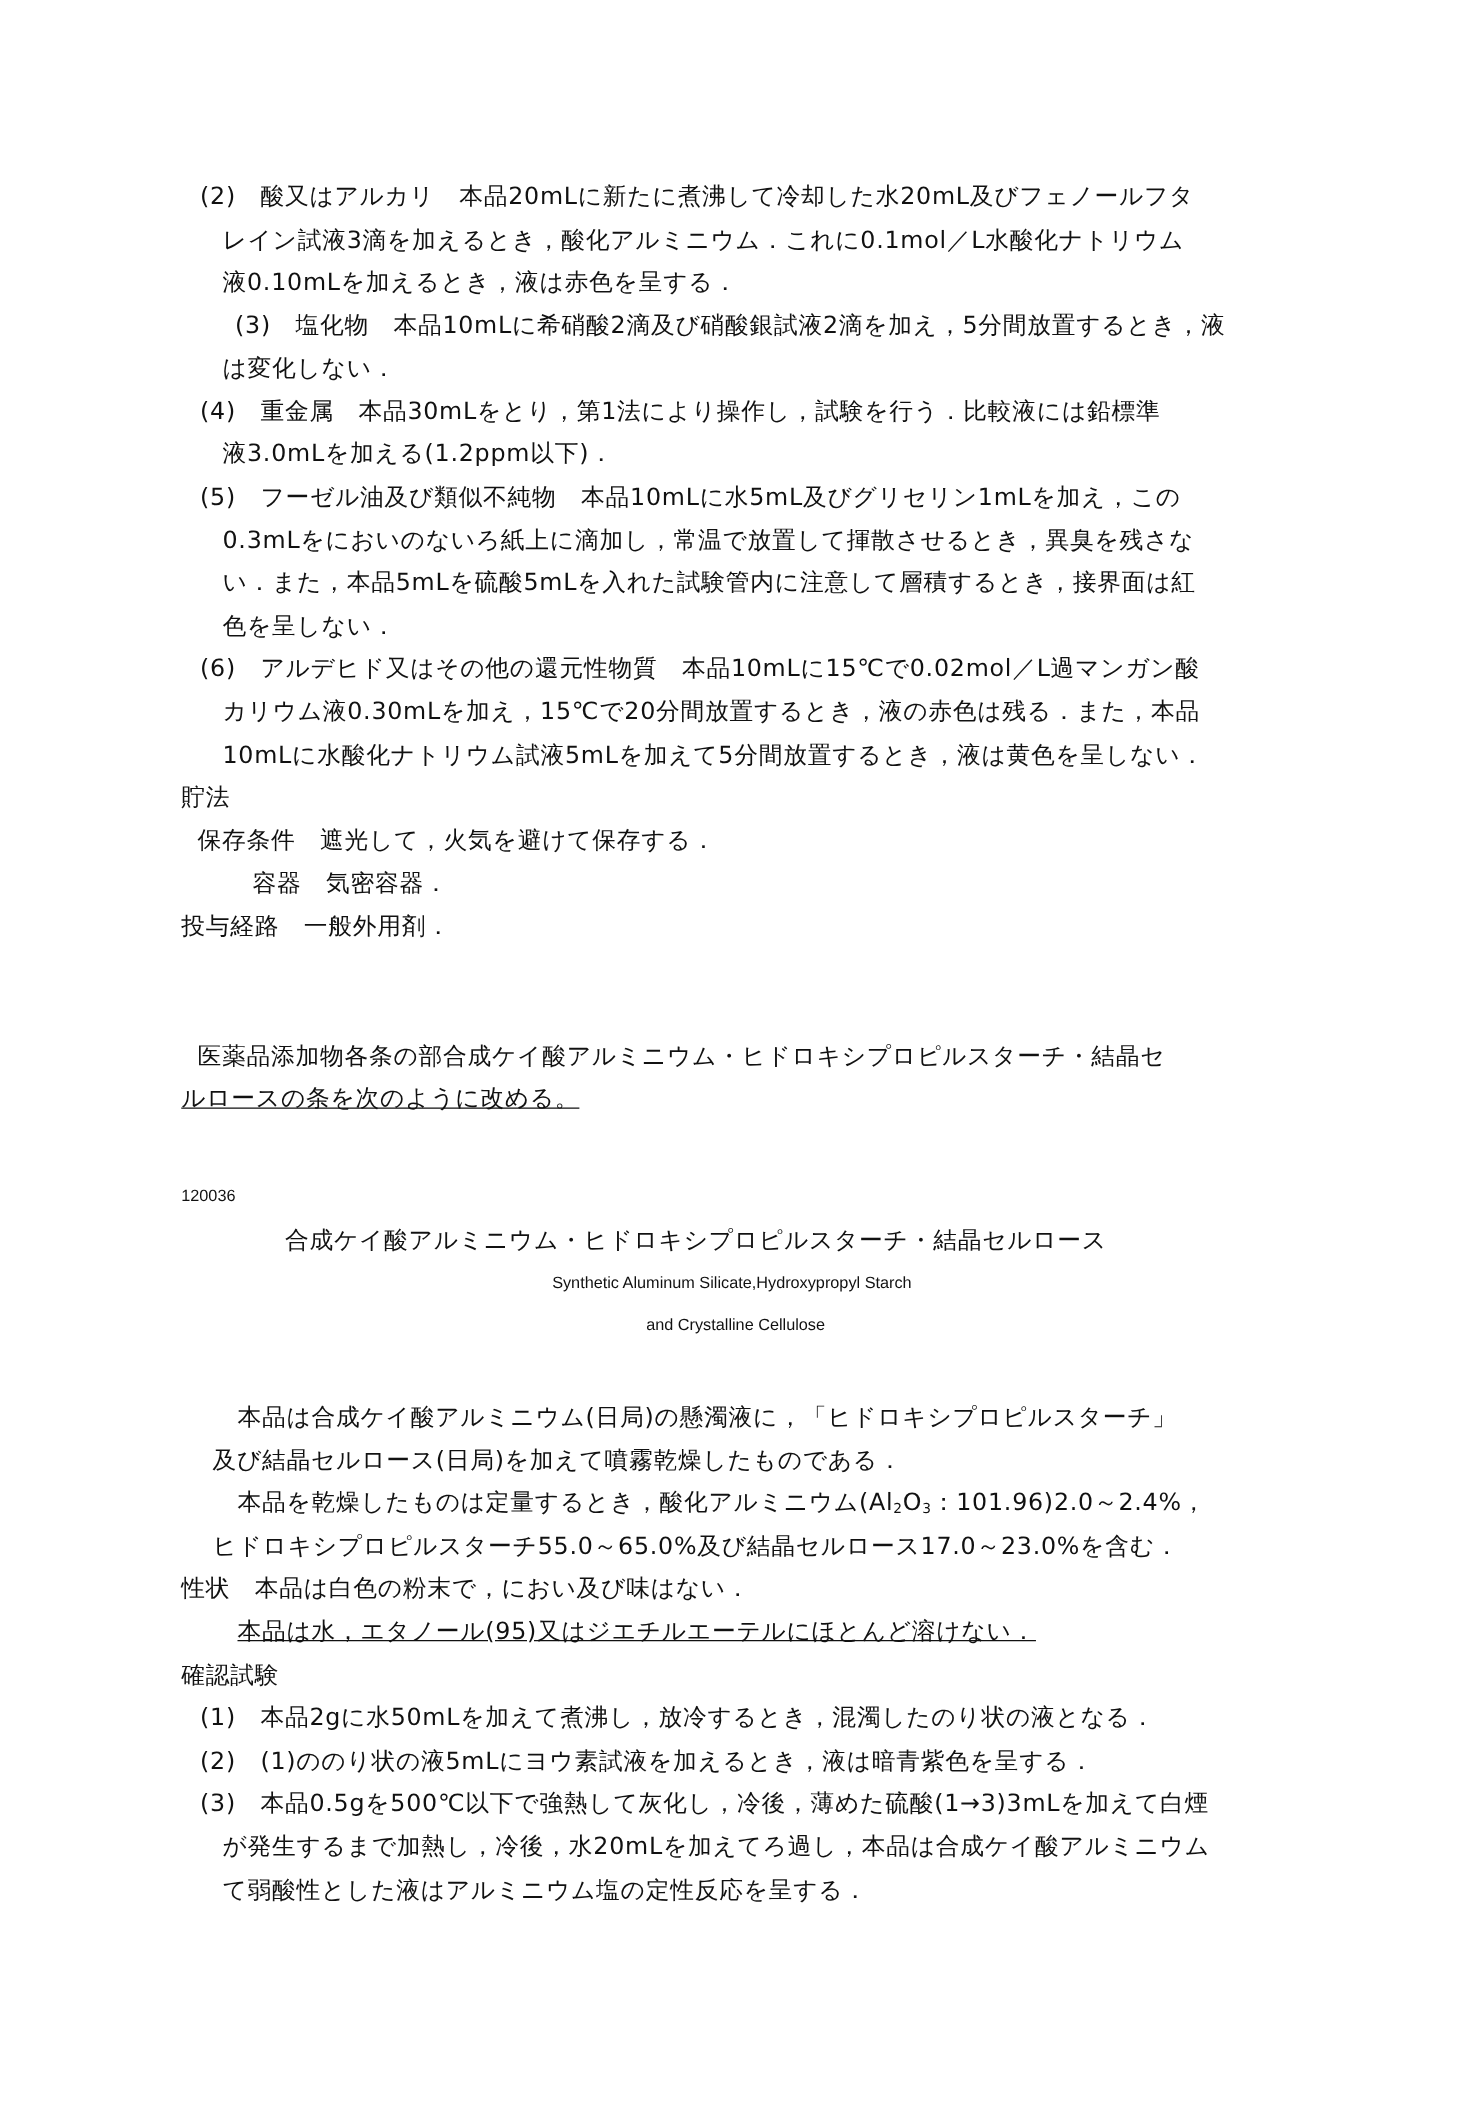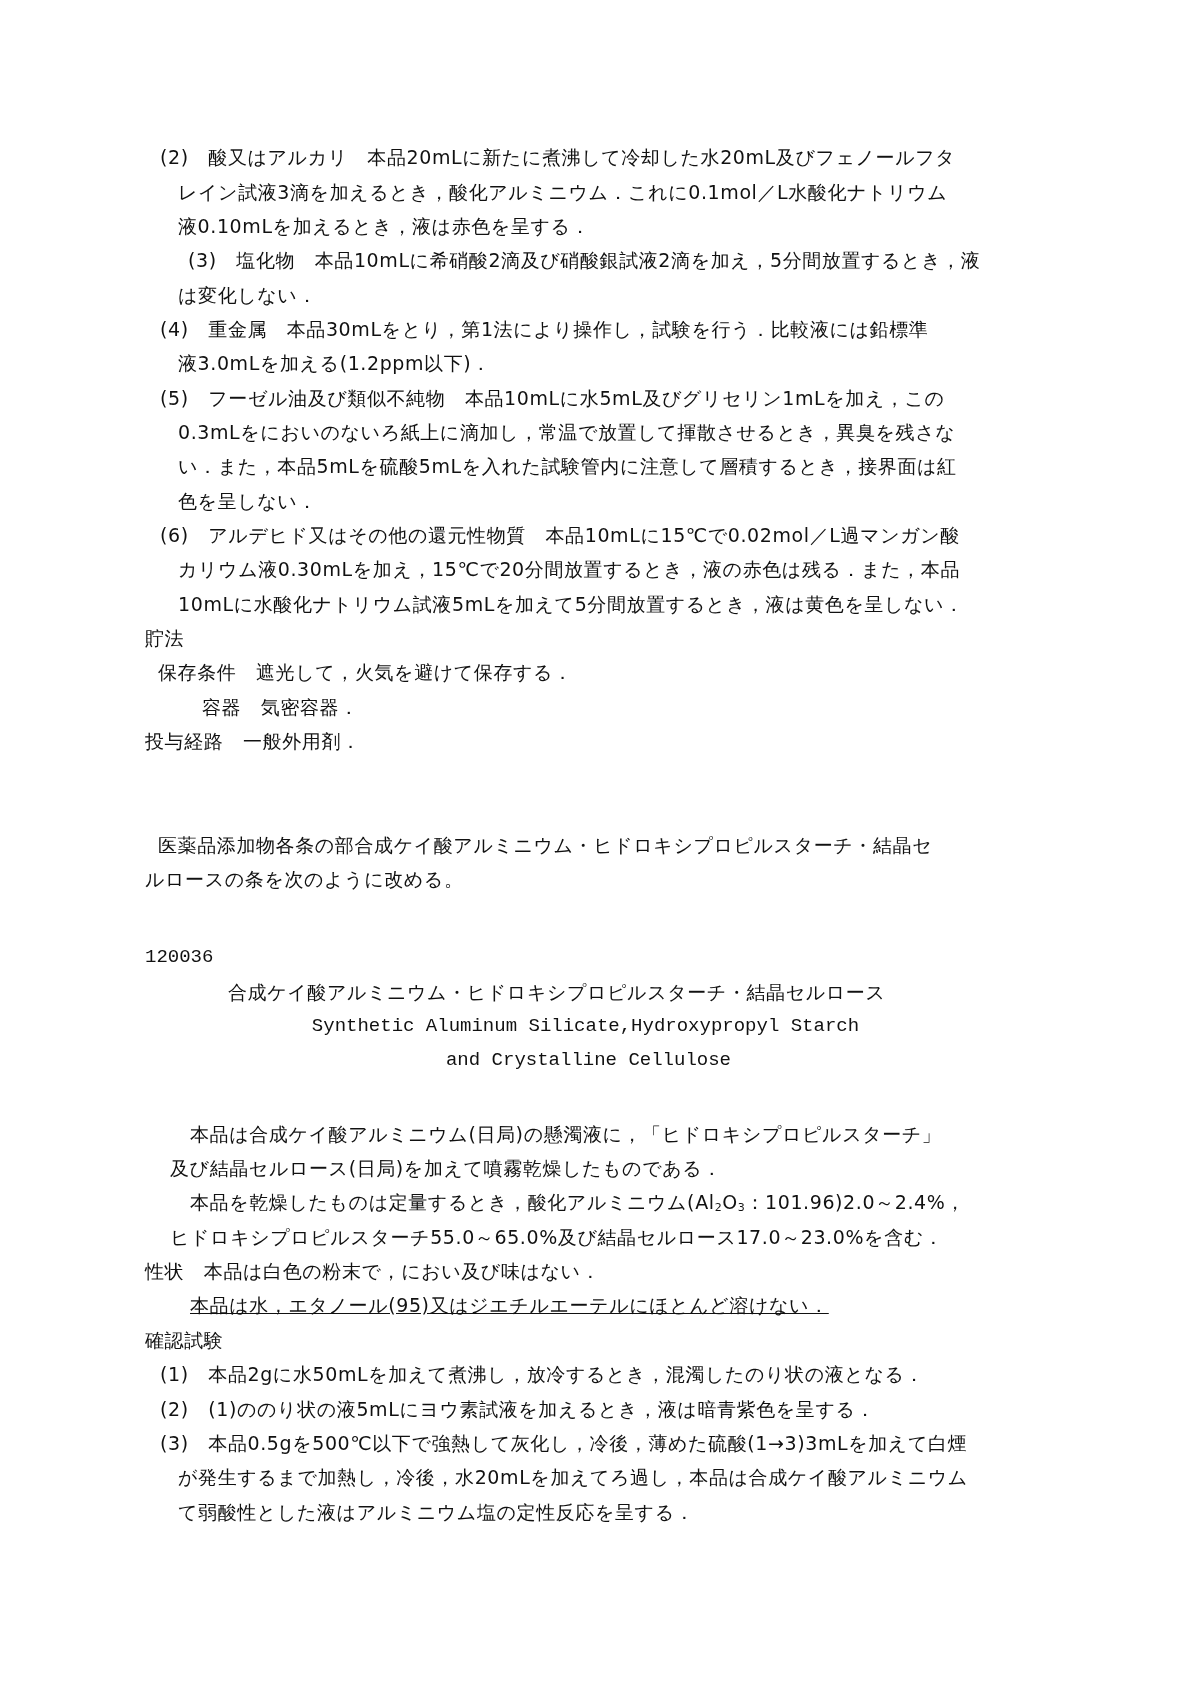--- a/index.html
+++ b/index.html
@@ -9,22 +9,22 @@
     color: #111111;
   }
   .line {
     position: absolute;
     font-size: 19px;
     line-height: 24px;
     white-space: nowrap;
     letter-spacing: 0.6px;
   }
   .mono {
-    font-family: Liberation Mono, monospace;
-    font-size: 19px;
+    font-family: Liberation Sans, sans-serif;
+    font-size: 13px;
     letter-spacing: 0px;
   }
   .center { left: 0; width: 1181px; text-align: center; }
   sub { font-size: 11px; vertical-align: -2px; line-height: 0; }
 </style>
 </head>
 <body>
 
 <div>
   <div class="line" style="left:160px; top:145px;">(2)　酸又はアルカリ　本品20mLに新たに煮沸して冷却した水20mL及びフェノールフタ</div>
@@ -58,21 +58,21 @@
 <div>
   <div class="line" style="left:145px; top:626px;">貯法</div>
   <div class="line" style="left:158px; top:660px;">保存条件　遮光して，火気を避けて保存する．</div>
   <div class="line" style="left:158px; top:695px;margin-left:44px;">容器　気密容器．</div>
 </div>
 
 <div class="line" style="left:145px; top:729px;">投与経路　一般外用剤．</div>
 
 <div>
   <div class="line" style="left:158px; top:833px;">医薬品添加物各条の部合成ケイ酸アルミニウム・ヒドロキシプロピルスターチ・結晶セ</div>
-  <div class="line" style="left:145px; top:867px;">ルロースの条を次のように改める。</div>
+  <div class="line" style="left:145px; top:867px;text-decoration:underline;">ルロースの条を次のように改める。</div>
 </div>
 
 <div>
   <div class="line mono" style="left:145px; top:945px;">120036</div>
   <div class="line" style="left:228px; top:980px;">合成ケイ酸アルミニウム・ヒドロキシプロピルスターチ・結晶セルロース</div>
   <div class="line mono center" style="top:1014px; left:-5px;">Synthetic Aluminum Silicate,Hydroxypropyl Starch</div>
   <div class="line mono center" style="top:1048px; left:-2px;">and Crystalline Cellulose</div>
 
   <div>
     <div class="line" style="left:190px; top:1122px;">本品は合成ケイ酸アルミニウム(日局)の懸濁液に，「ヒドロキシプロピルスターチ」</div>

